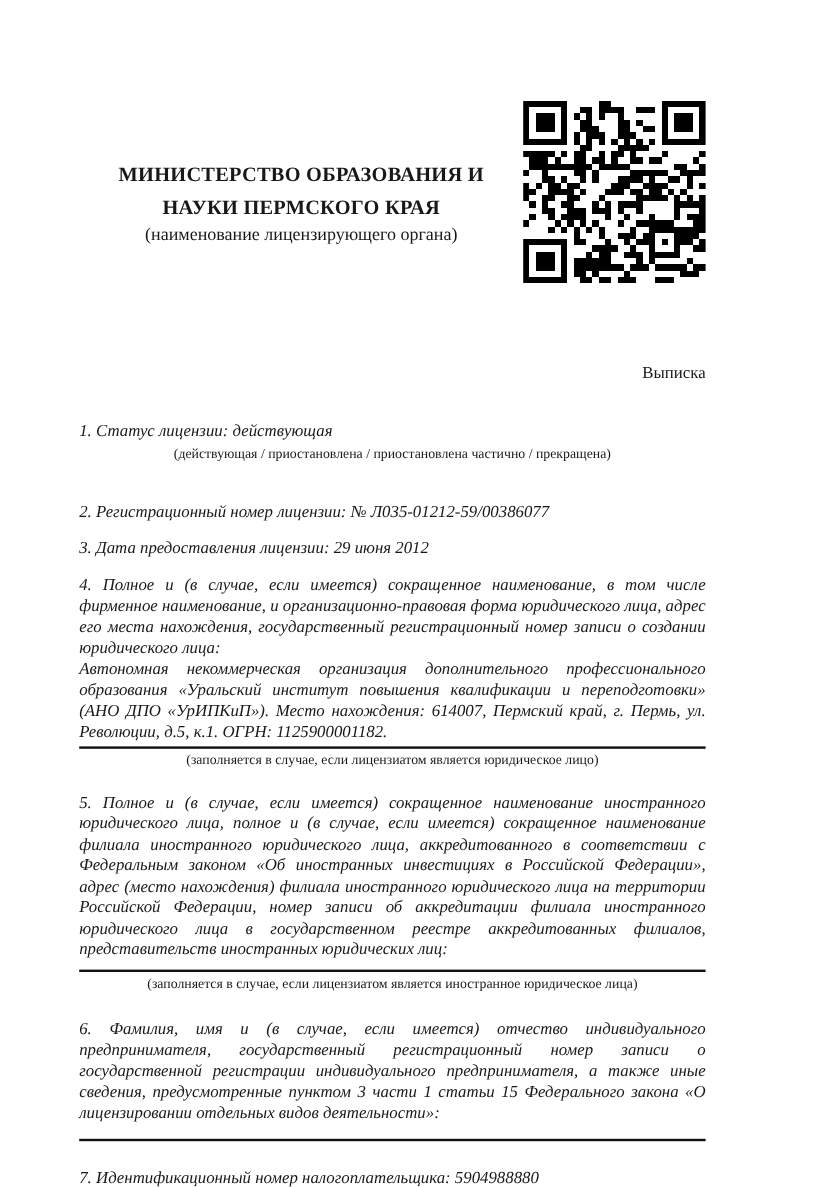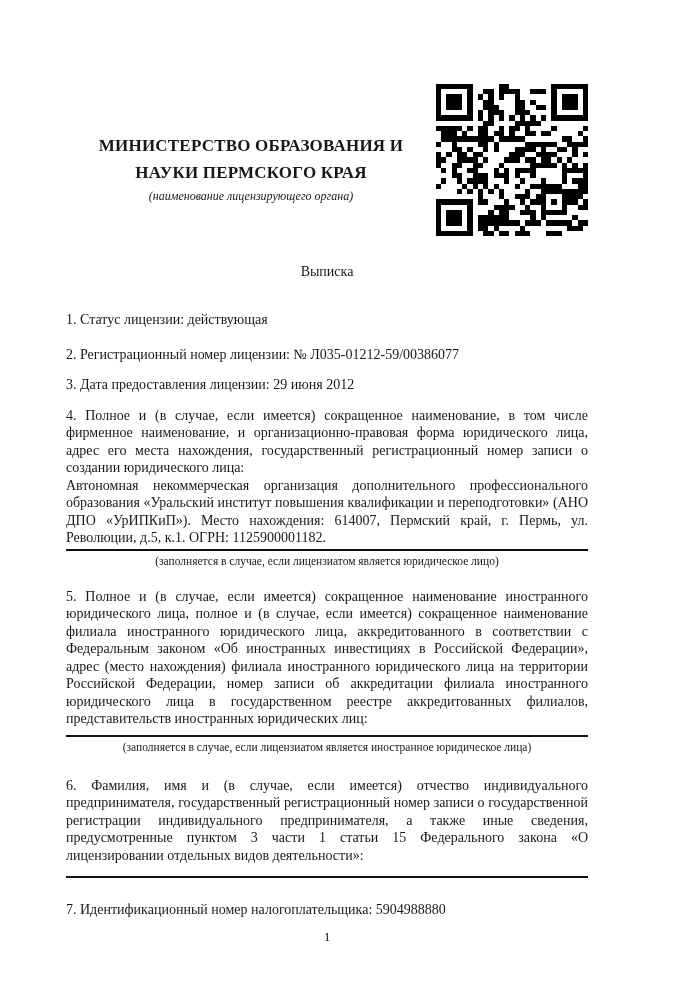--- a/index.html
+++ b/index.html
@@ -29,47 +29,47 @@
     text-align: center;
     padding-top: 48px;
   }
   .ministry-name {
     font-weight: bold;
     font-size: 17px;
     line-height: 27px;
     letter-spacing: 0.2px;
   }
   .authority-caption {
-    font-size: 12px;
+    font-size: 15px;
     line-height: 14px;
     margin-top: 3px;
-    font-style: italic;
   }
   .qr-box {
     width: 152px;
     height: 152px;
     flex: 0 0 auto;
   }
   .qr-box svg { display: block; width: 152px; height: 152px; }
 
   
   .doc-title {
-    margin-top: 26px;
-    text-align: center;
+    margin-top: 66px;
+    text-align: right;
     line-height: 19px;
   }
 
   
   .item-text {
     margin: 0;
     text-align: justify;
-  }
-  .item-plain { margin: 0; }
+    font-style: italic;
+  }
+  .item-plain { margin: 0; font-style: italic; }
   #item-1 { margin-top: 30px; }
-  #item-2 { margin-top: 17px; }
+  #item-2 { margin-top: 32px; }
   #item-3 { margin-top: 13px; }
   #item-4 { margin-top: 13px; }
   #item-5 { margin-top: 19px; }
   #item-6 { margin-top: 22px; }
   #item-7 { margin-top: 23px; }
 
   .fill-caption {
     font-size: 11.5px;
     line-height: 15px;
     text-align: center;
@@ -527,20 +527,21 @@
         </svg>
     </div>
   </div>
 
   <div class="doc-title">
     <div>Выписка</div>
   </div>
 
   <div id="item-1">
     <p class="item-plain">1. Статус лицензии: действующая</p>
+    <div class="fill-caption">(действующая / приостановлена / приостановлена частично / прекращена)</div>
   </div>
 
   <div id="item-2">
     <p class="item-plain">2. Регистрационный номер лицензии: № Л035-01212-59/00386077</p>
   </div>
 
   <div id="item-3">
     <p class="item-plain">3. Дата предоставления лицензии: 29 июня 2012</p>
   </div>
 

